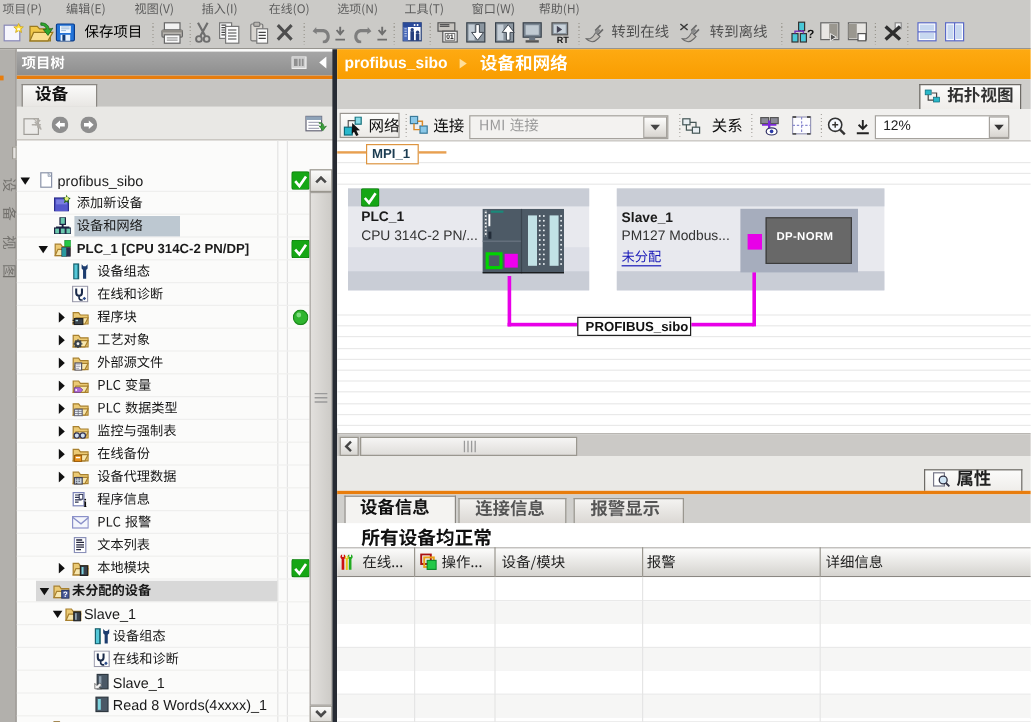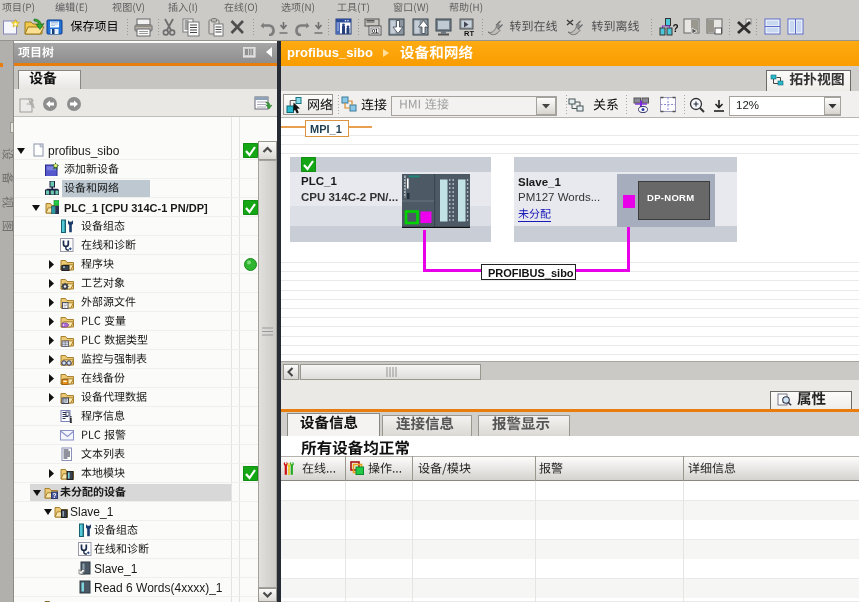--- a/index.html
+++ b/index.html
@@ -390,21 +390,21 @@
   </svg>
 <div class="ico" style="left:45px;top:200px">
     <svg width="14" height="14" viewBox="0 0 14 14">
       <path d="M1 3.5 h4.5 l1.5 2 h6.5 v7.5 H1z" fill="#ecca74" stroke="#a8802e"></path>
       <path d="M1 13 l2.3-5.2 h10.2 l-2.7 5.2z" fill="#f8e7ae" stroke="#a8802e"></path>
       <rect x="6.5" y="6" width="4" height="8" fill="#2a9aa0" stroke="#14304a" stroke-width=".5"></rect>
       <rect x="10.5" y="6" width="3.5" height="8" fill="#2a3050"></rect>
       <rect x="9" y="0.5" width="5" height="5" fill="#22c846" stroke="#0c8a28" stroke-width=".6"></rect>
     </svg>
   </div>
-<div class="tx" style="left:64px;top:201.5px;font-size:11px;font-weight:700;color:#1a1a1a;">PLC_1 [CPU 314C-1 PN/DP]</div>
+<div class="tx" style="left:64px;top:201.5px;font-size:11px;font-weight:700;color:#1a1a1a;">PLC_1 [CPU 314C-2 PN/DP]</div>
 <svg class="ico" style="left:243px;top:200px" width="15" height="15" viewBox="0 0 15 15">
     <rect width="15" height="15" rx="2" fill="#15a615" stroke="#0d7a0d"></rect>
     <path d="M3 8 l3.5 4 5.5-8" stroke="#fff" stroke-width="2.2" fill="none"></path>
   </svg>
 <div class="" style="left:14px;top:235px;width:244px;height:1px;background:#efefee"></div>
 <div class="ico" style="left:60px;top:219px">
     <svg width="14" height="14" viewBox="0 0 14 14">
       <rect x="1" y="0.5" width="5" height="13.5" fill="#17606e"></rect>
       <rect x="2" y="1.5" width="2.6" height="11.5" fill="#55c8d8"></rect>
       <path d="M8 1.2 v3.5 l1.2 1.2 v7.3 h2.6 v-7.3 l1.2-1.2 v-3.5 l-1.6 1.6 h-1.8z" fill="#1c3c6e"></path>
@@ -762,21 +762,21 @@
     </svg>
   </div>
 <div class="tx" style="left:94px;top:562.5px;font-size:12px;font-weight:400;color:#1a1a1a;">Slave_1</div>
 <div class="" style="left:14px;top:596px;width:244px;height:1px;background:#efefee"></div>
 <div class="ico" style="left:78px;top:580px">
     <svg width="14" height="14" viewBox="0 0 14 14">
       <rect x="2" y="1" width="10" height="12" fill="#4a5866" stroke="#2e3840"></rect>
       <rect x="3.5" y="2.5" width="2.5" height="9" fill="#7fd4de"></rect>
     </svg>
   </div>
-<div class="tx" style="left:94px;top:581.5px;font-size:12px;font-weight:400;color:#1a1a1a;">Read 6 Words(4xxxx)_1</div>
+<div class="tx" style="left:94px;top:581.5px;font-size:12px;font-weight:400;color:#1a1a1a;">Read 8 Words(4xxxx)_1</div>
 <svg class="ico" style="left:44px;top:598px" width="15" height="4" viewBox="0 0 15 4">
     <path d="M1 3.5 h4.5 l1.5 2 h6 v7 H1z" fill="#c89a50" stroke="#8a6a2a"></path>
   </svg>
 <div class="" style="left:258px;top:141px;width:19px;height:461px;background:#efeeec"></div>
 <div class="" style="left:258px;top:141px;width:19px;height:19px;background:linear-gradient(#fbfbfa,#dcdad6);border:1px solid #9a978f">
     <svg width="17" height="17" viewBox="0 0 17 17">
       <path d="M4.5 10 l4-4 4 4" stroke="#4a4a4a" stroke-width="2.2" fill="none"></path>
     </svg>
   </div>
 <div class="" style="left:258px;top:160px;width:19px;height:428px;background:linear-gradient(90deg,#e2e0dd,#cdcbc7);border:1px solid #a5a29d"></div>
@@ -924,21 +924,21 @@
 <div class="" style="left:290px;top:157px;width:201px;height:15px;background:#c9cdd6"></div>
 <div class="" style="left:290px;top:206px;width:201px;height:20px;background:#dddfe7"></div>
 <div class="" style="left:290px;top:226px;width:201px;height:16px;background:#c9cdd6"></div>
 <div class="" style="left:301px;top:157px;width:15px;height:15px;">
     <svg width="15" height="15">
       <rect width="15" height="15" rx="2" fill="#15a615" stroke="#0d7a0d"></rect>
       <path d="M3 8 l3.5 4 5.5-8" stroke="#fff" stroke-width="2.2" fill="none"></path>
     </svg>
   </div>
 <div class="tx" style="left:301px;top:175px;font-size:11.5px;font-weight:700;color:#1a1a1a;">PLC_1</div>
-<div class="tx" style="left:301px;top:191px;font-size:11.5px;font-weight:700;color:#333;">CPU 314C-2 PN/...</div>
+<div class="tx" style="left:301px;top:191px;font-size:11.5px;font-weight:400;color:#333;">CPU 314C-2 PN/...</div>
 <div class="tx" style="left:402px;top:174px">
     <svg width="68" height="54" viewBox="0 0 68 54">
 <rect width="68" height="54" fill="#4d5a66"></rect>
 <rect x="2" y="1.5" width="1.6" height="22" fill="#fff" style="fill:#fff" opacity=".9" clip-path="none"></rect>
 <rect x="2" y="1.5" width="1.6" height="22" fill="#4d5a66"></rect>
 <g fill="#f0f0f0">
         <circle cx="2.8" cy="3" r=".8"></circle>
         <circle cx="2.8" cy="6" r=".8"></circle>
         <circle cx="2.8" cy="9" r=".8"></circle>
         <circle cx="2.8" cy="12" r=".8"></circle>
@@ -994,21 +994,21 @@
         <circle cx="65.6" cy="42" r=".8"></circle>
         <circle cx="65.6" cy="46" r=".8"></circle>
       </g>
 <rect x="0" y="52.8" width="68" height="1.2" fill="#111"></rect>
 </svg>
   </div>
 <div class="" style="left:514px;top:157px;width:223px;height:85px;background:#e8e9ee"></div>
 <div class="" style="left:514px;top:157px;width:223px;height:15px;background:#c9cdd6"></div>
 <div class="" style="left:514px;top:226px;width:223px;height:16px;background:#c9cdd6"></div>
 <div class="tx" style="left:518px;top:176px;font-size:11.5px;font-weight:700;color:#1a1a1a;">Slave_1</div>
-<div class="tx" style="left:518px;top:191px;font-size:11.5px;font-weight:400;color:#333;">PM127 Words...</div>
+<div class="tx" style="left:518px;top:191px;font-size:11.5px;font-weight:400;color:#333;">PM127 Modbus...</div>
 <div class="tx" style="left:518px;top:208px">
     <svg class="ts" style="fill:#1a1ab8;" width="33" height="13" viewBox="0 0 33.0 12.8">
       <use href="#g102" transform="translate(0.0 9.68) scale(0.0110 -0.0110)"></use>
       <use href="#g103" transform="translate(11.0 9.68) scale(0.0110 -0.0110)"></use>
       <use href="#g104" transform="translate(22.0 9.68) scale(0.0110 -0.0110)"></use>
     </svg>
   </div>
 <div class="" style="left:518px;top:221px;width:33px;height:1px;background:#1a1ab8"></div>
 <div class="" style="left:617px;top:174px;width:98px;height:53px;background:#a6adbd"></div>
 <div class="" style="left:623px;top:195px;width:12px;height:13px;background:#e800e8"></div>

